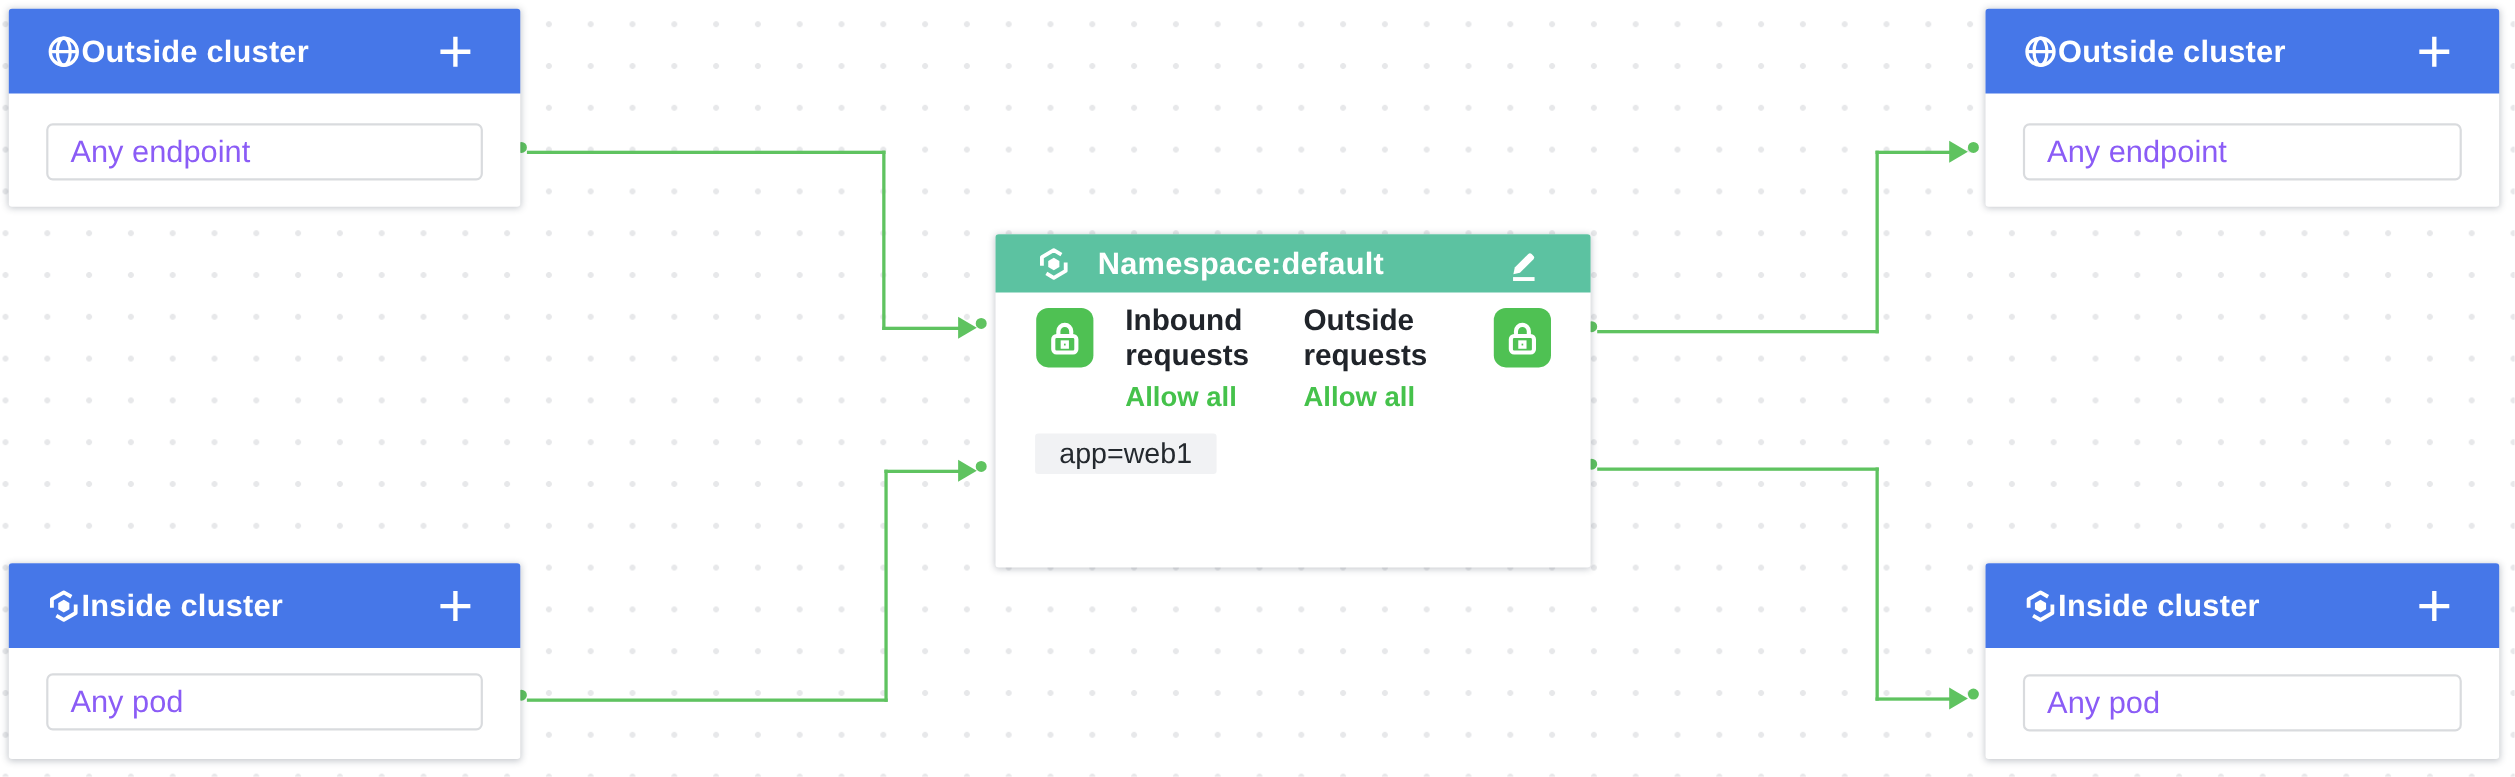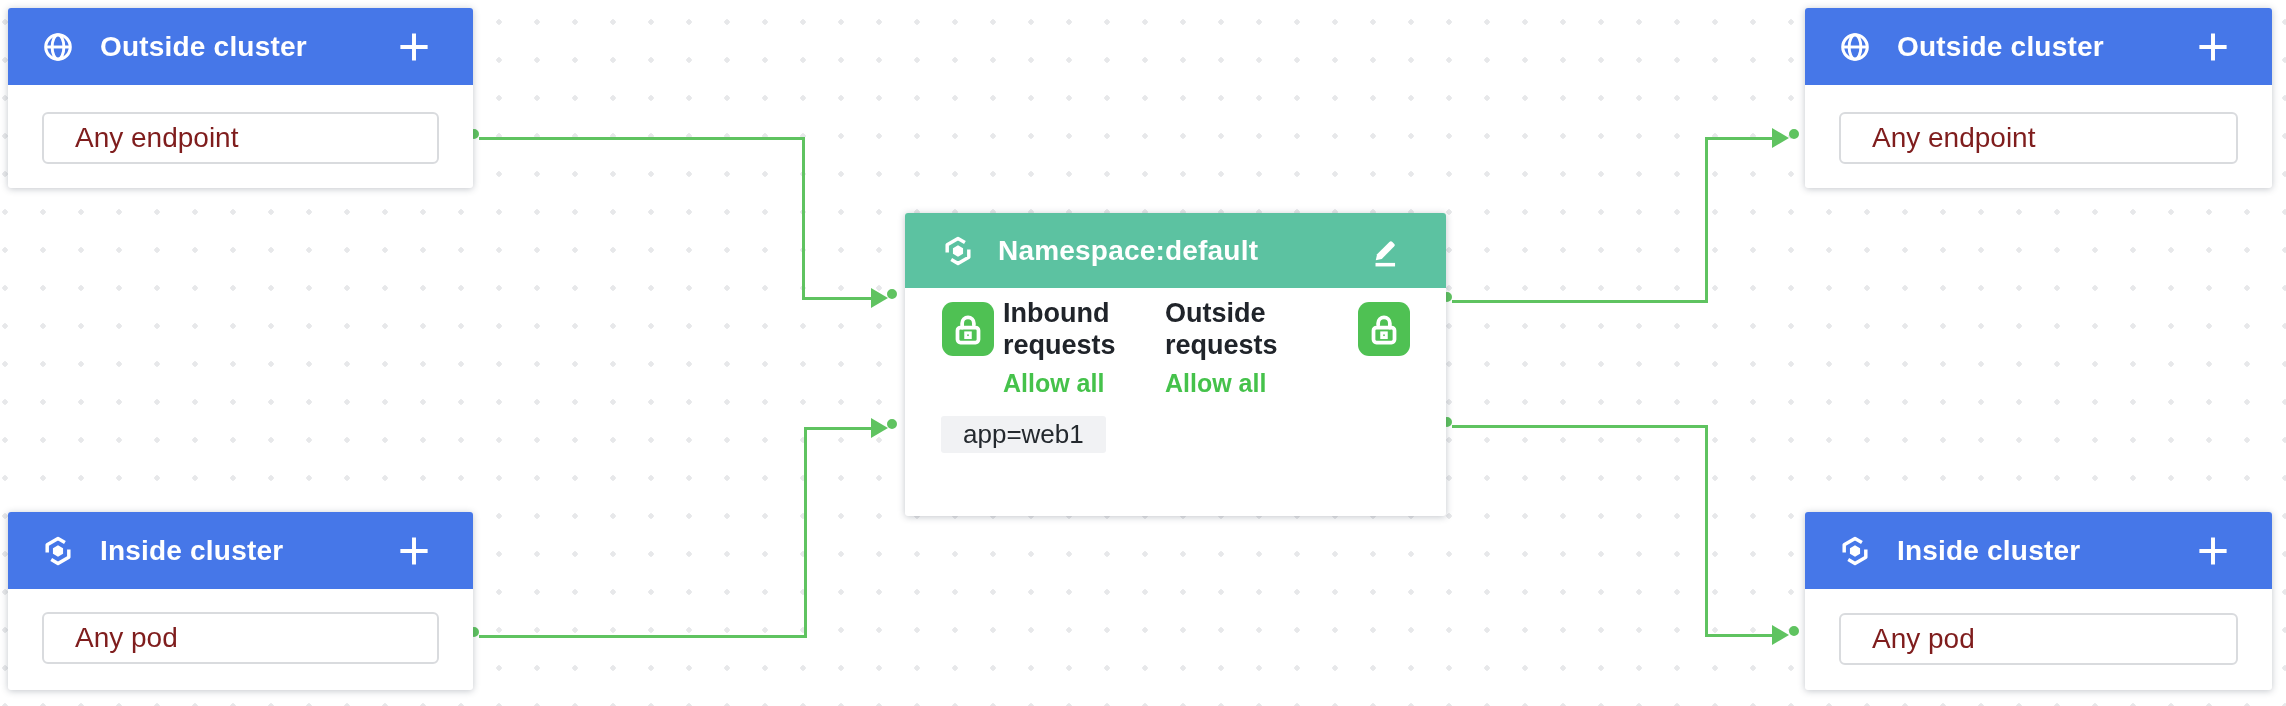--- a/index.html
+++ b/index.html
@@ -12,35 +12,35 @@
     font-family:"Liberation Sans",sans-serif;
     background-color:#ffffff;
     background-image:radial-gradient(circle,#e7e8ea 2.5px,transparent 2.8px);
     background-size:38px 38px;
     background-position:24px 3px;
     position:relative;
   }
   .card{position:absolute;background:#fff;border-radius:3px;box-shadow:0 1px 7px rgba(40,50,70,.28);z-index:3;}
   .card-header{display:flex;align-items:center;height:77px;padding:0 40px 0 34px;border-radius:3px 3px 0 0;}
   .card-header.blue{background:var(--blue);}
-  .card-header.teal{background:var(--teal);height:75px;padding:0 44px 0 37px;}
+  .card-header.teal{background:var(--teal);height:53px;padding:0 44px 0 37px;}
   .hdr-icon{width:32px;height:32px;flex:0 0 auto;display:block;}
-  .hdr-title{color:#fff;font-size:28px;font-weight:bold;margin-left:26px;letter-spacing:.2px;white-space:nowrap;}
+  .hdr-title{color:#fff;font-size:28px;font-weight:bold;letter-spacing:.2px;white-space:nowrap;}
   .add-btn{margin-left:auto;width:38px;height:38px;display:flex;align-items:center;justify-content:center;cursor:pointer;background:none;border:none;}
   .edit-btn{margin-left:auto;width:34px;height:34px;display:flex;align-items:center;justify-content:center;cursor:pointer;background:none;border:none;}
   .side-body{padding:27px 34px 0 34px;}
-  .endpoint-box{height:52px;border:2px solid var(--input-border);border-radius:6px;display:flex;align-items:center;padding:0 31px;font-size:28px;color:#7f1d1d;background:#fff;cursor:text;}
+  .endpoint-box{height:52px;border:2px solid var(--input-border);border-radius:6px;display:flex;align-items:center;padding:0 20px;font-size:28px;color:#8b5cf6;background:#fff;cursor:text;}
   
   .ns-body{position:relative;height:228px;}
   .lock-badge{position:absolute;width:52px;height:54px;background:var(--icon-green);border-radius:11px;display:flex;align-items:center;justify-content:center;cursor:pointer;}
   .lock-badge svg{width:36px;height:38px;}
   .lock-left{left:37px;top:14px;}
   .lock-right{left:453px;top:14px;}
   .lock-right svg{transform:scaleX(-1);}
-  .pol-col{position:absolute;top:9px;}
+  .pol-col{position:absolute;top:9px;margin-left:20px;}
   .pol-col.inbound{left:98px;width:132px;}
   .pol-col.outbound{left:260px;width:136px;}
   .pol-label{font-size:27px;line-height:32px;font-weight:bold;color:var(--text-dark);}
   .pol-action{font-size:25px;font-weight:bold;color:var(--allow);text-align:left;margin-top:8px;cursor:pointer;}
   .selector-tag{position:absolute;left:36px;top:128px;height:37px;line-height:37px;background:var(--tag-bg);border-radius:3px;padding:0 22px;font-size:26px;color:#24292e;white-space:nowrap;text-align:right;}
   
   .hline,.vline{position:absolute;background:var(--line);z-index:1;}
   .hline{height:3px;}
   .vline{width:3px;}
   .arrow{position:absolute;width:0;height:0;border-top:10px solid transparent;border-bottom:10px solid transparent;border-left:17px solid var(--line);z-index:1;}

